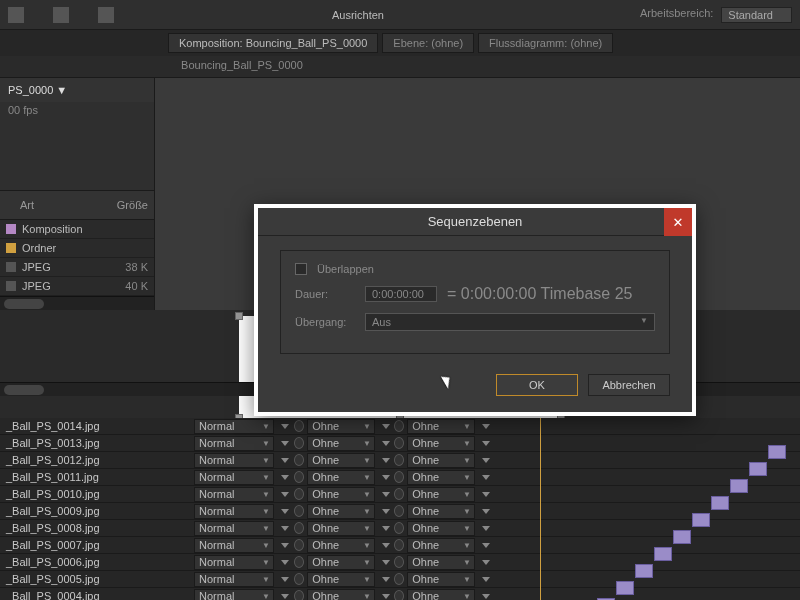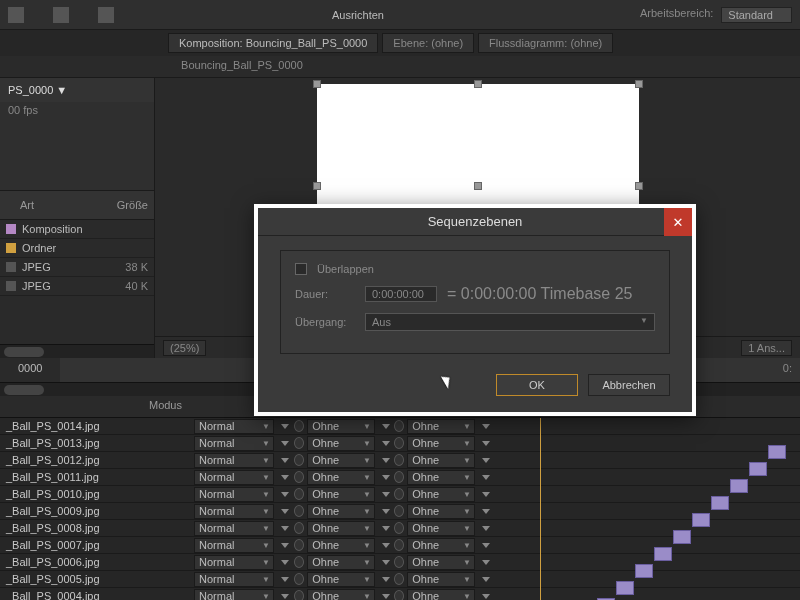--- a/index.html
+++ b/index.html
@@ -11,21 +11,21 @@
   .top-right { margin-left: auto; display: flex; gap: 8px; align-items: flex-start; color: #888; }
   .dd { background: #444; border: 1px solid #222; padding: 1px 18px 1px 6px; color: #aaa; position: relative; }
 
   
   .tabs-row { height: 26px; background: #262626; display: flex; align-items: center; padding: 0 4px; gap: 4px; }
   .tab { background: #333; color: #888; padding: 3px 10px; border: 1px solid #1a1a1a; font-size: 11px; }
   .tab.active { color: #bcbcbc; }
   .breadcrumb { height: 22px; background: #2a2a2a; padding: 3px 10px; color: #888; font-size: 11px; border-bottom: 1px solid #1a1a1a; }
 
   
-  .main { display: flex; height: 280px; }
+  .main { display: flex; height: 280px; flex-direction: column; }
   .left-panel { width: 155px; background: #2f2f2f; border-right: 1px solid #1a1a1a; display: flex; flex-direction: column; }
   .proj-header { padding: 6px 8px; background: #333; color: #ddd; }
   .proj-sub { padding: 2px 8px; color: #888; }
   .list-head { display: flex; background: #333; border-top: 1px solid #1a1a1a; border-bottom: 1px solid #1a1a1a; padding: 8px 6px; color: #999; margin-top: 72px;}
   .list-head span:first-child { flex: 1; margin-left: 14px;}
   .proj-list { flex: 1; background: #2a2a2a; overflow: hidden; }
   .proj-item { display: flex; align-items: center; gap: 6px; padding: 3px 6px; border-bottom: 1px solid #1f1f1f; }
   .proj-item .swatch { width: 10px; height: 10px; }
   .proj-item .name { flex: 1; color: #bcbcbc; }
   .proj-item .meta { color: #888; }

